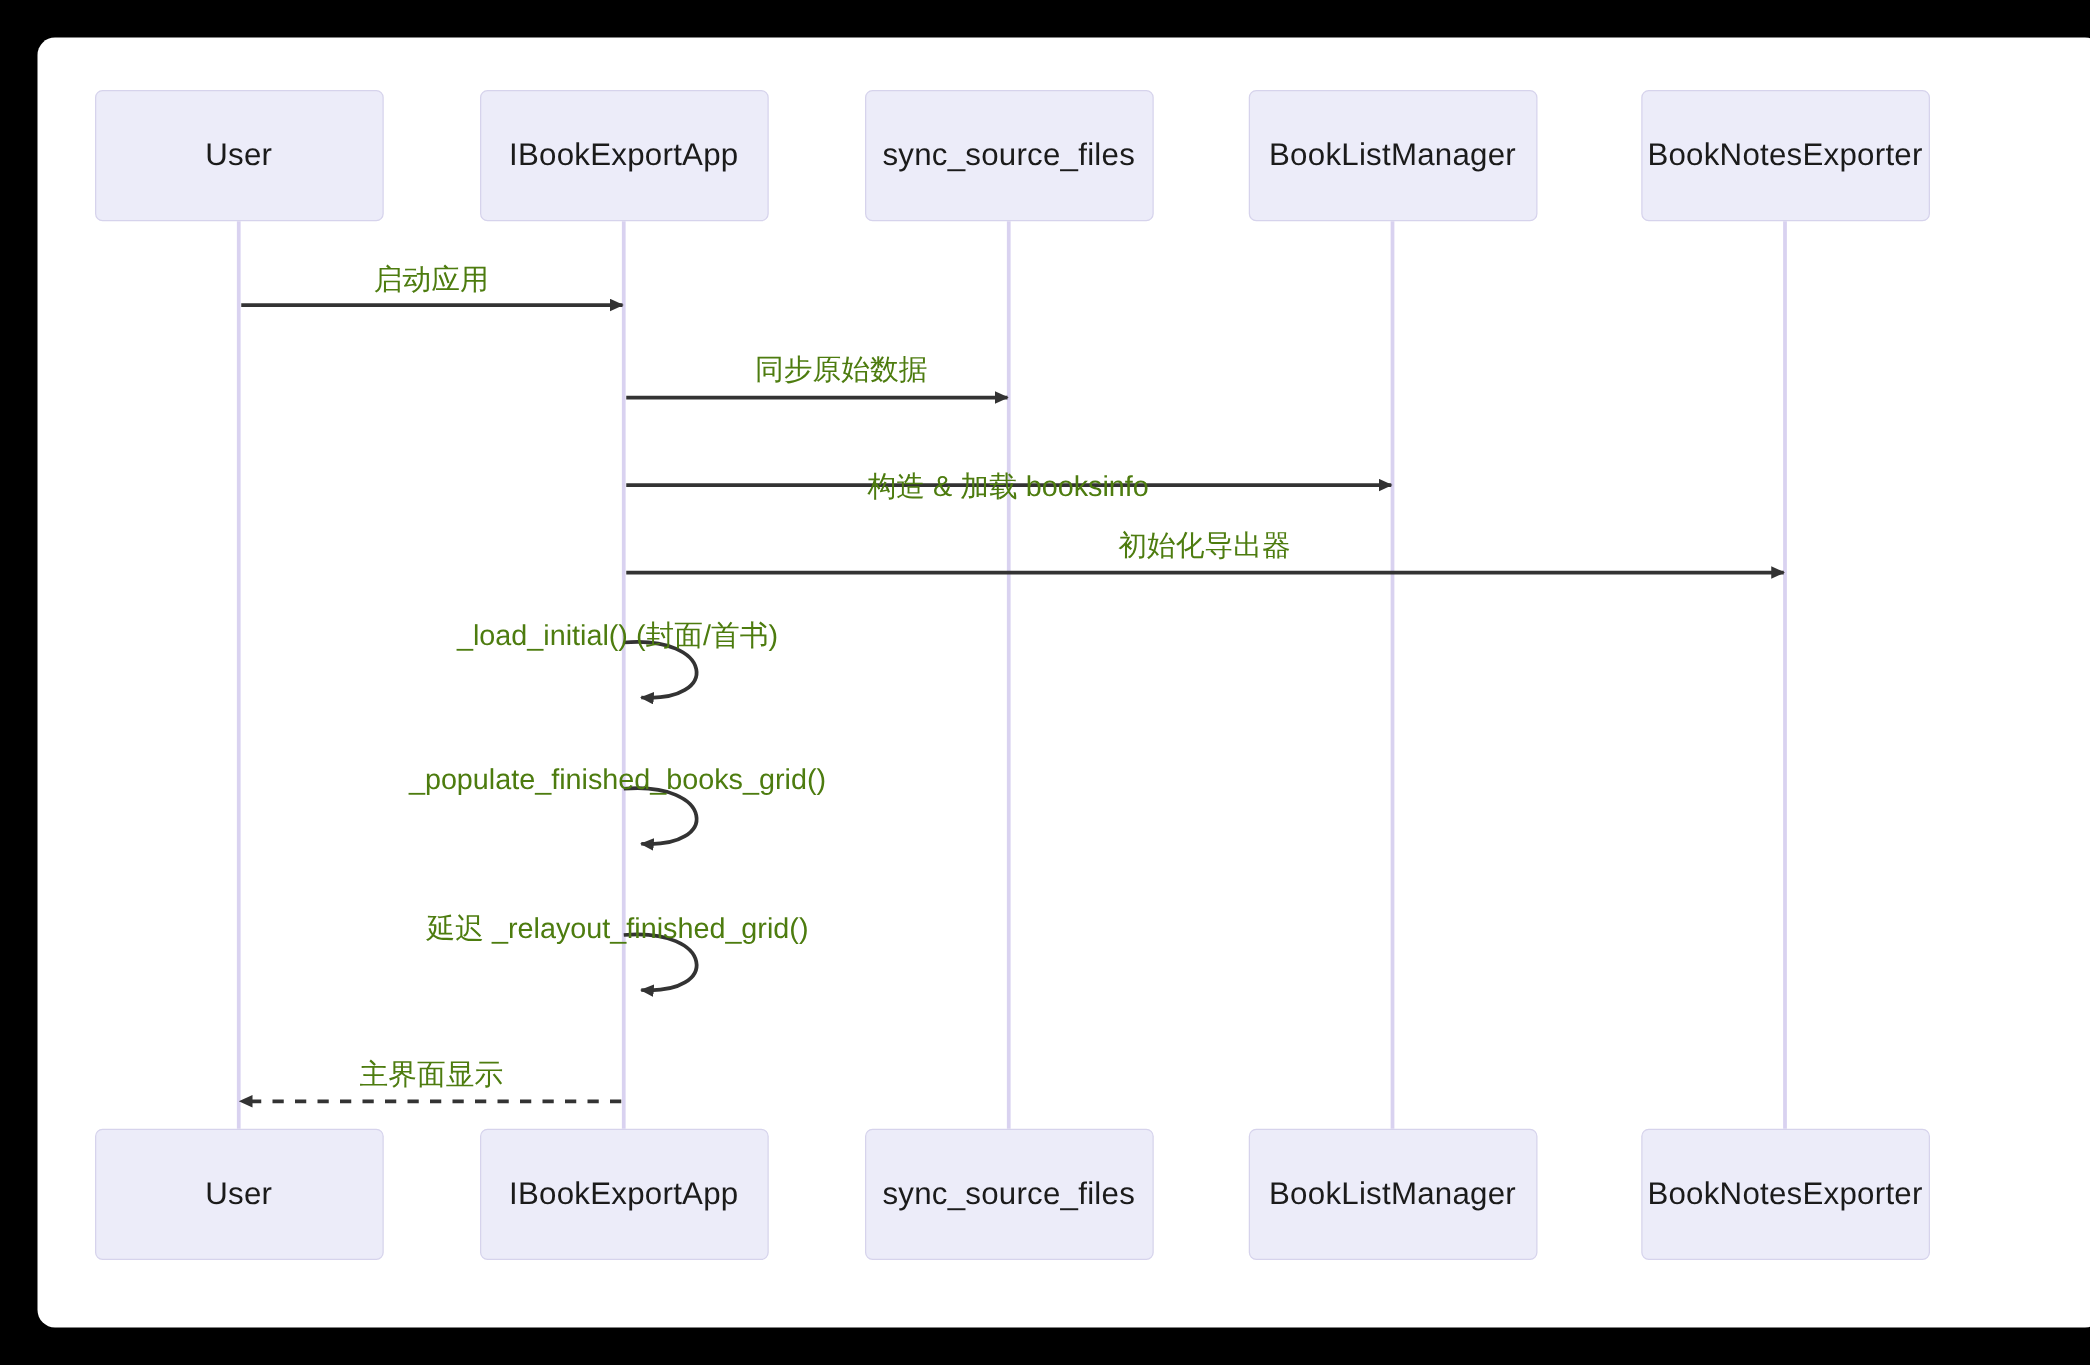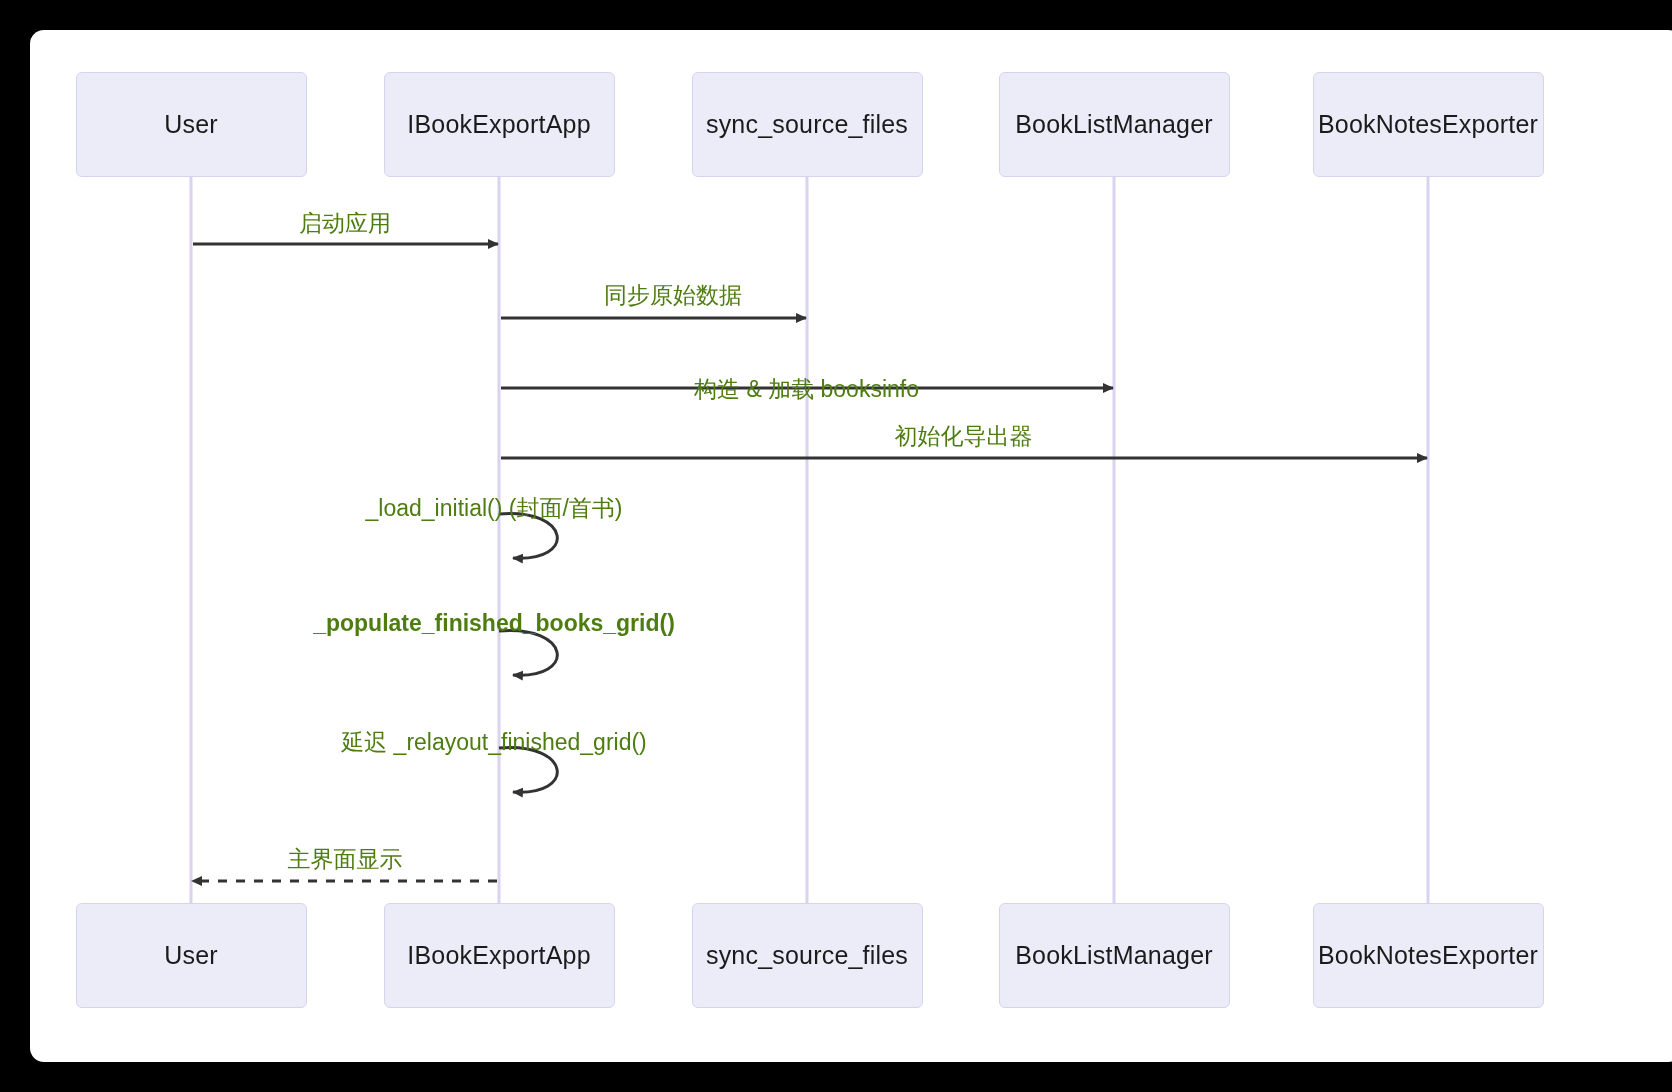--- a/index.html
+++ b/index.html
@@ -124,19 +124,19 @@
         <div class="participant-box" style="left: 1282.5px; top: 873px; width: 231px; height: 105px;">
           <span>BookNotesExporter</span>
         </div>
       </div>
     <div id="labels">
         <div class="msg-label" style="left: 315px; top: 178px;">启动应用</div>
         <div class="msg-label" style="left: 643px; top: 250px;">同步原始数据</div>
         <div class="msg-label" style="left: 776.5px; top: 321px; margin-top: 23px;">构造 &amp; 加载 booksinfo</div>
         <div class="msg-label" style="left: 933.5px; top: 391px;">初始化导出器</div>
         <div class="msg-label" style="left: 464px; top: 463px;">_load_initial() (封面/首书)</div>
-        <div class="msg-label" style="left: 464px; top: 580px; font-weight: bold;">_populate_finished_books_grid()</div>
+        <div class="msg-label" style="left: 464px; top: 580px;">_populate_finished_books_grid()</div>
         <div class="msg-label" style="left: 464px; top: 697px;">延迟 _relayout_finished_grid()</div>
         <div class="msg-label" style="left: 315px; top: 814px;">主界面显示</div>
       </div>
 
   </div>
 </div>
 
 </body></html>

